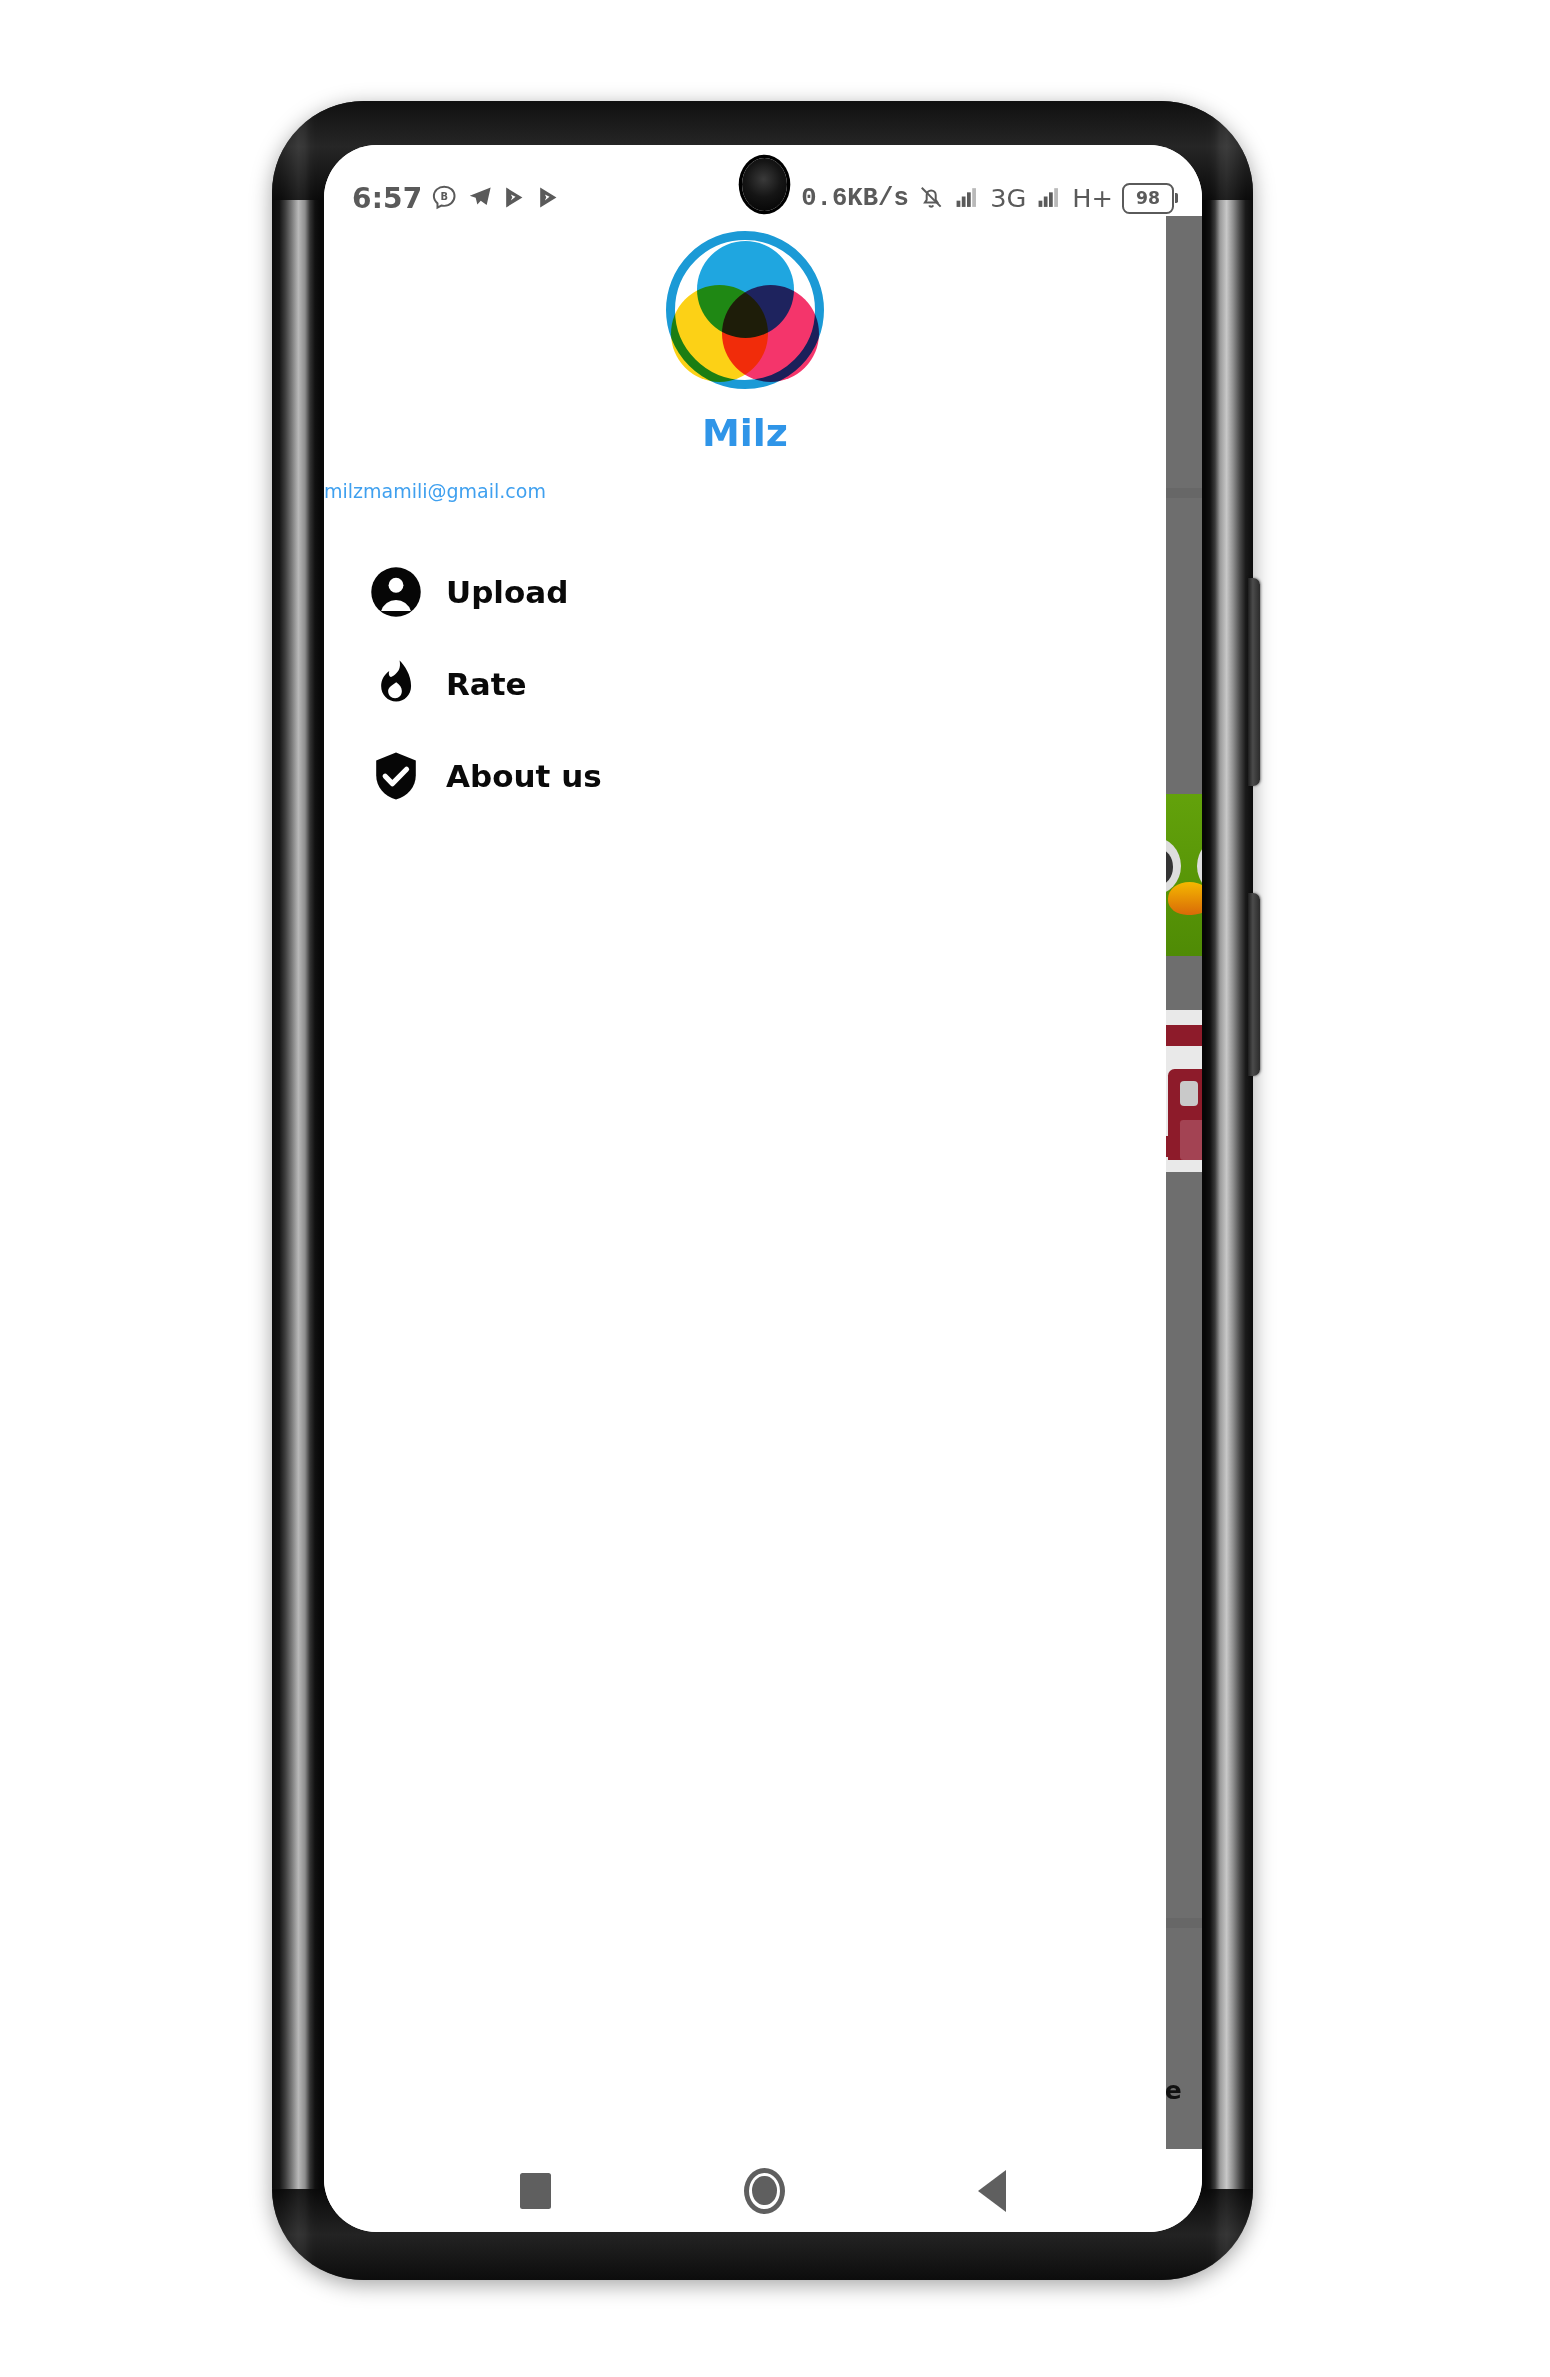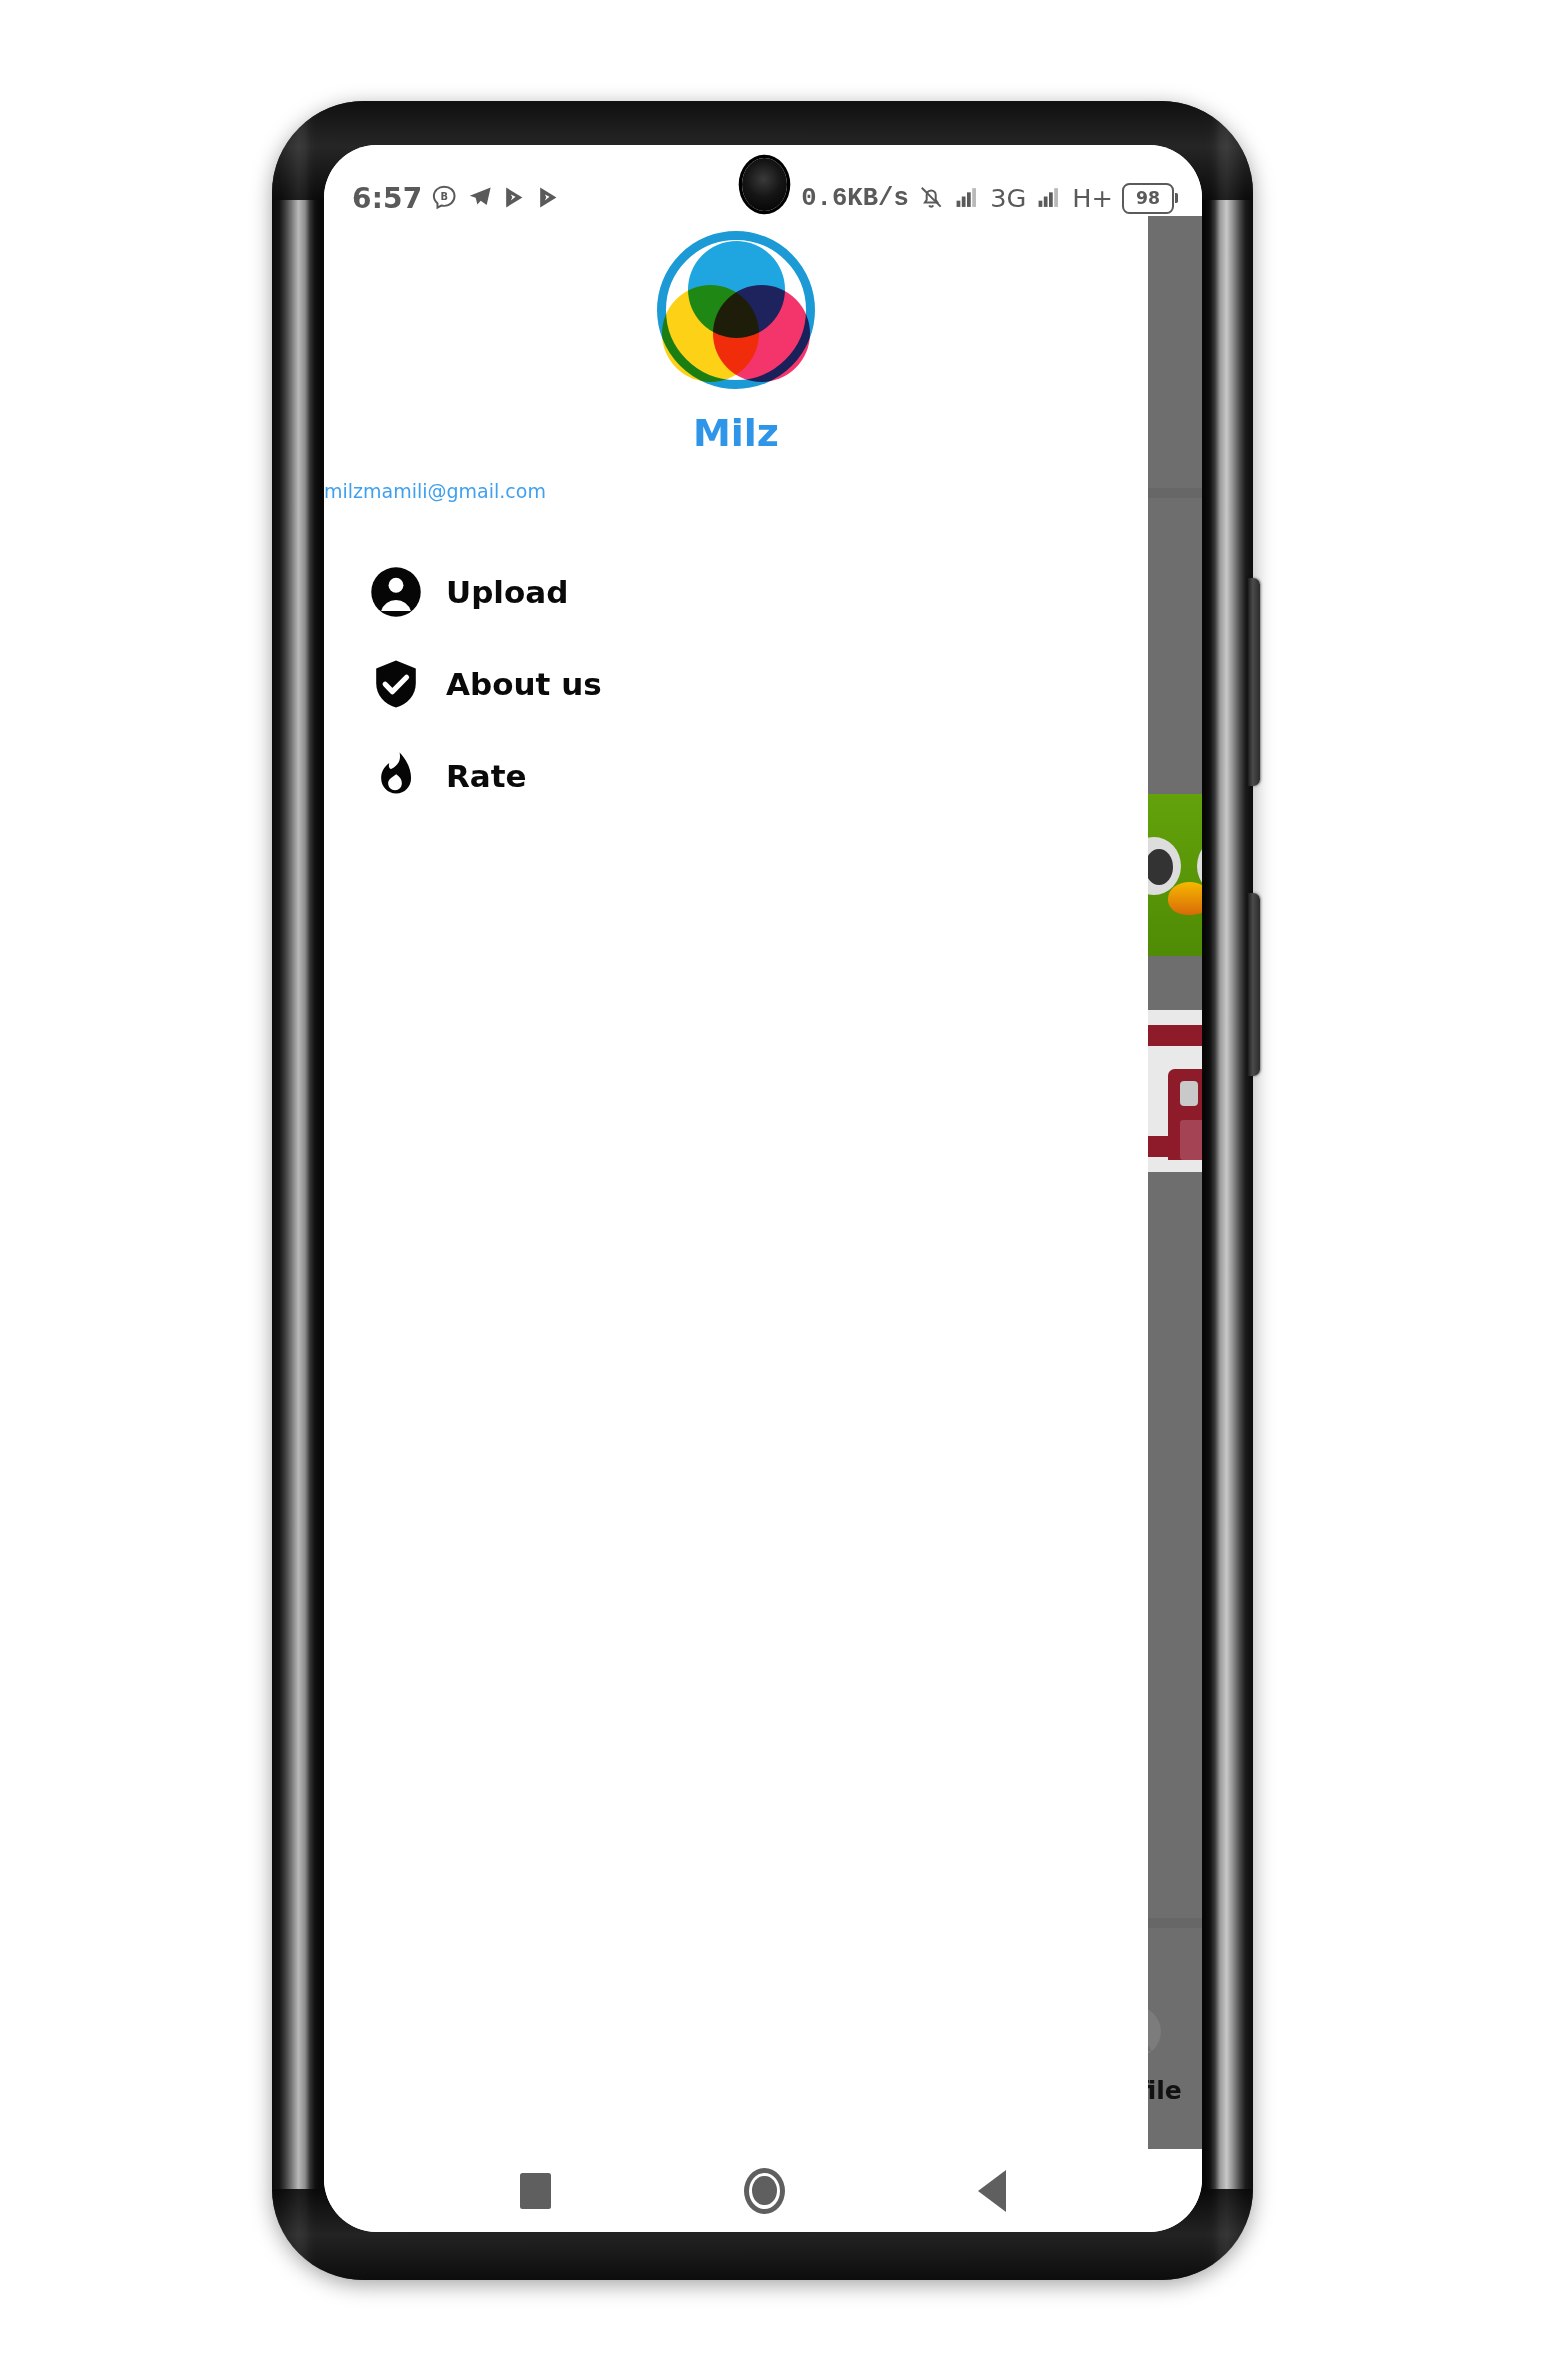--- a/index.html
+++ b/index.html
@@ -287,20 +287,21 @@
 
   
   .drawer {
     position: absolute;
     left: 0; top: 71px;
     width: 824px;
     bottom: 83px;
     background: #ffffff;
     z-index: 14;
     overflow: hidden;
+    padding-left: 18px;
   }
   .logo-wrap {
     position: absolute;
     left: 0; right: 0; top: 15px;
     display: flex; justify-content: center;
   }
   .logo { position: relative; width: 158px; height: 158px; }
   .logo-ring {
     position: absolute; inset: 0;
     border: 9px solid #1b9ad6;
@@ -491,37 +492,37 @@
               <circle cx="12" cy="9" r="3.3" fill="#fff"></circle>
               <path d="M5.4 20.4a6.9 6.9 0 0 1 13.2 0z" fill="#fff"></path>
             </svg>
           </span>
           <span class="menu-label">Upload</span>
         </div>
 
         <div class="menu-item">
           <span class="menu-icon">
             <svg width="54" height="54" viewBox="0 0 24 24" fill="#060606">
+              <path d="M13.6 1.6c.6 3.1-.4 4.8-1.9 6.1-1.1 1-2 1.6-2.6.7-.4-.6-.3-1.5-.1-2.2C6.6 8 5.4 10.3 5.4 12.9c0 3.9 3 6.9 6.7 6.9s6.6-3 6.6-6.9c0-4.9-2.9-9.1-5.1-11.3z"></path>
+              <path d="M12.1 11.2c1.6 1.1 2.5 2.3 2.5 3.9 0 1.9-1.3 3.2-3 3.2s-3.1-1.3-3.1-3.2c0-1.7 2-2.6 3.6-3.9z" fill="#fff"></path>
+            </svg>
+          </span>
+          <span class="menu-label">Rate</span>
+        </div>
+
+        <div class="menu-item">
+          <span class="menu-icon">
+            <svg width="54" height="54" viewBox="0 0 24 24" fill="#060606">
               <path d="M12 1.6 3.2 5.1v6.6c0 5.2 3.6 9.4 8.8 10.7 5.2-1.3 8.8-5.5 8.8-10.7V5.1z"></path>
               <path d="M7.2 12.1l3.2 3.3 6.3-6.4" stroke="#fff" stroke-width="2.3" fill="none" stroke-linecap="round" stroke-linejoin="round"></path>
             </svg>
           </span>
           <span class="menu-label">About us</span>
         </div>
 
-        <div class="menu-item">
-          <span class="menu-icon">
-            <svg width="54" height="54" viewBox="0 0 24 24" fill="#060606">
-              <path d="M13.6 1.6c.6 3.1-.4 4.8-1.9 6.1-1.1 1-2 1.6-2.6.7-.4-.6-.3-1.5-.1-2.2C6.6 8 5.4 10.3 5.4 12.9c0 3.9 3 6.9 6.7 6.9s6.6-3 6.6-6.9c0-4.9-2.9-9.1-5.1-11.3z"></path>
-              <path d="M12.1 11.2c1.6 1.1 2.5 2.3 2.5 3.9 0 1.9-1.3 3.2-3 3.2s-3.1-1.3-3.1-3.2c0-1.7 2-2.6 3.6-3.9z" fill="#fff"></path>
-            </svg>
-          </span>
-          <span class="menu-label">Rate</span>
-        </div>
-
       </div>
     </div>
 
     <div class="statusbar">
       <div class="sb-left">
         <span class="sb-time">6:57</span>
         <span class="sb-ic">
           <svg width="26.4" height="26.4" viewBox="0 0 24 24" fill="none" stroke="#5a5a5a" stroke-width="1.8">
             <path d="M12 2.4c-5.2 0-9.4 3.8-9.4 8.6 0 2.6 1.3 5 3.3 6.6v3.9l3.5-1.9c.8.2 1.7.3 2.6.3 5.2 0 9.4-3.8 9.4-8.9S17.2 2.4 12 2.4z"></path>
             <text x="12" y="14.6" font-size="9" font-weight="bold" fill="#5a5a5a" text-anchor="middle" stroke="none" font-family="DejaVu Sans">B</text>

